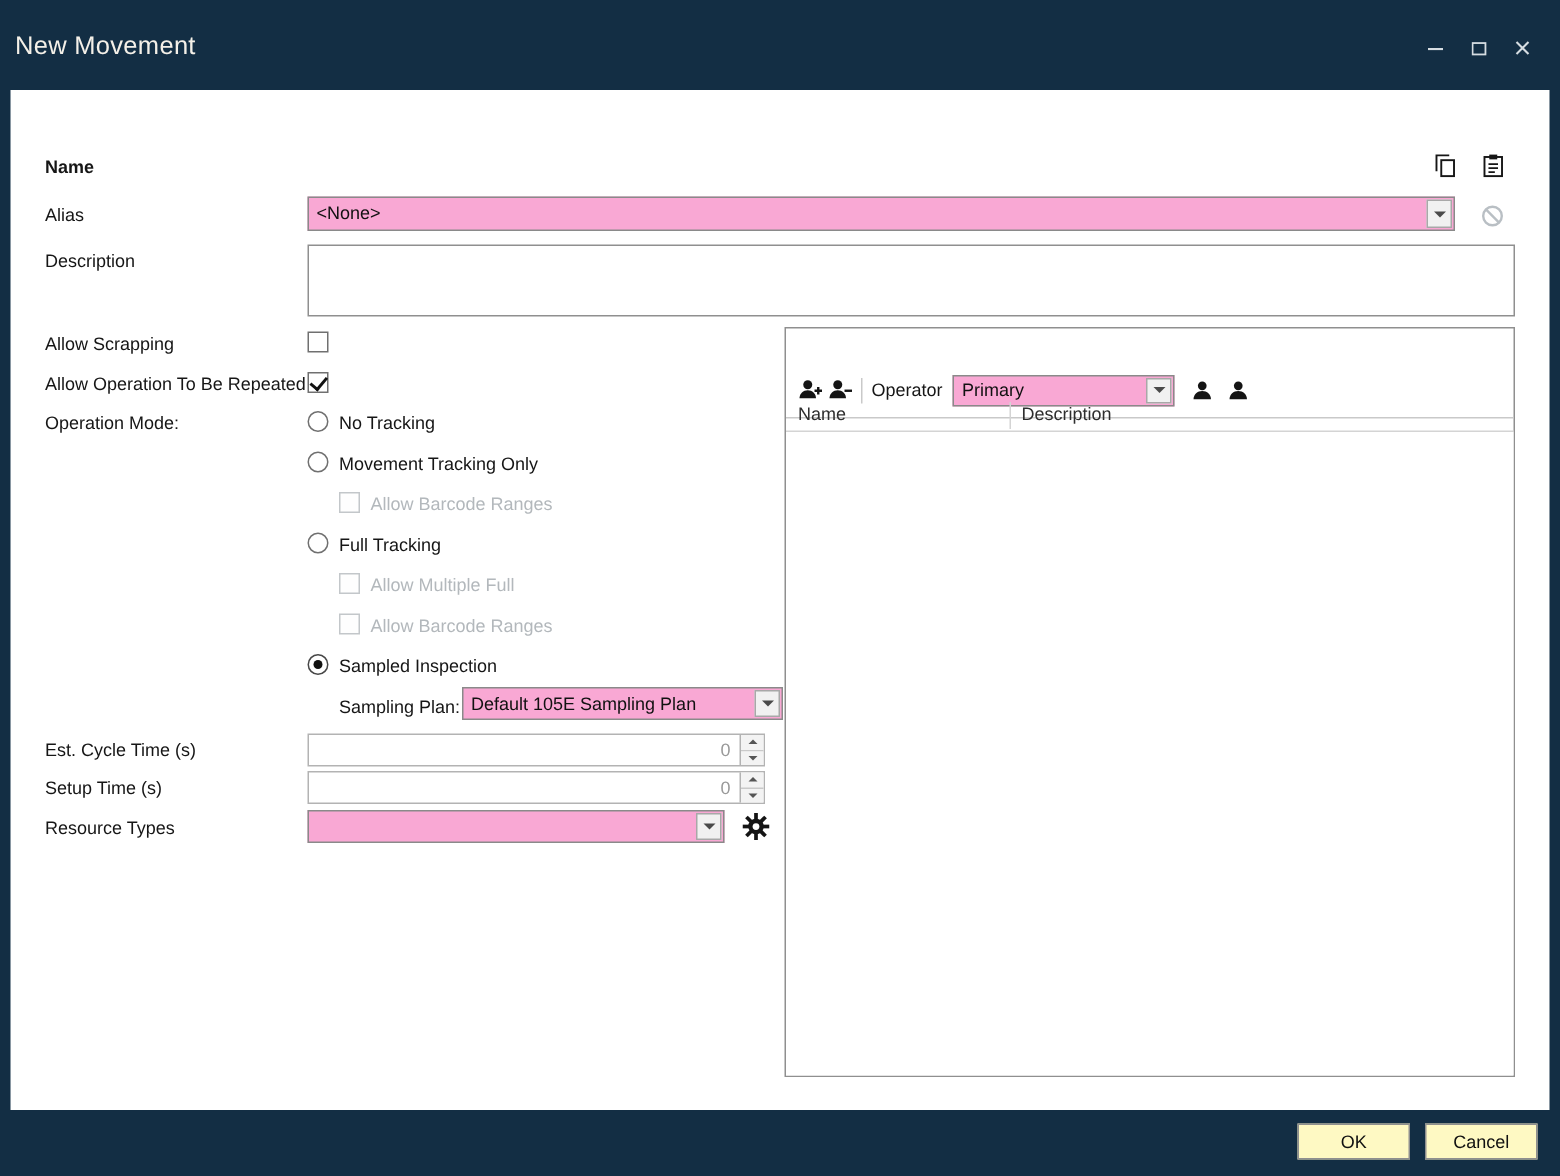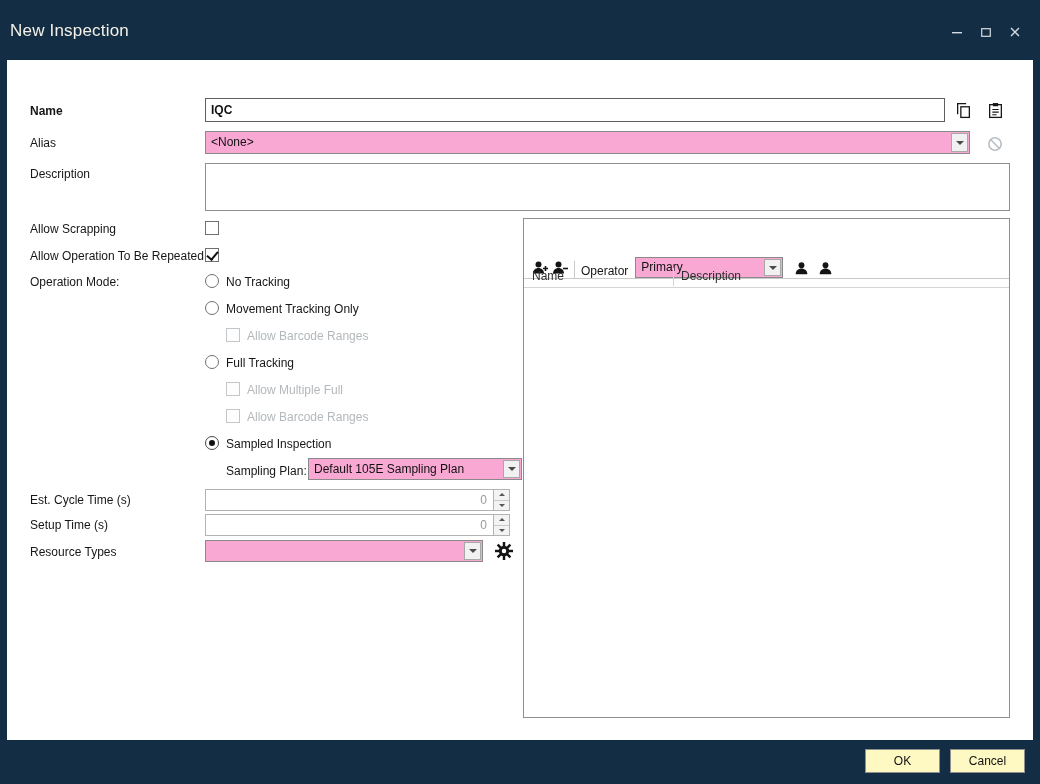--- a/index.html
+++ b/index.html
@@ -47,40 +47,40 @@
   .checkbox.checked::after{content:"";position:absolute;left:3px;top:0;width:5px;height:9px;border:solid #111;border-width:0 2px 2px 0;transform:rotate(40deg)}
   .checkbox.disabled{border-color:#c3c7ca;background:#fefefe;cursor:default}
 
   .radio{position:absolute;width:14px;height:14px;border-radius:50%;background:#fff;border:1px solid #707070;cursor:pointer}
   .radio.selected{border-color:#474747}
   .radio.selected::after{content:"";position:absolute;left:3px;top:3px;width:6px;height:6px;border-radius:50%;background:#10100f}
 
   
   .cert{position:absolute;left:516px;top:130px;width:487px;height:500px;border:1px solid #8f8f8f;background:#fff}
   .cert-title{position:absolute;left:0;top:0;right:0;height:22px;line-height:22px;padding-left:8px;font-size:12px;color:#111;border-bottom:1px solid #c9c9c9}
-  .cert-toolbar{position:absolute;left:0;top:23px;right:0;height:37px;border-bottom:1px solid #c9c9c9;display:flex;align-items:flex-end;padding-left:6px}
+  .cert-toolbar{position:absolute;left:0;top:23px;right:0;height:37px;border-bottom:1px solid #c9c9c9;display:flex;align-items:center;padding-left:6px}
   .tb-icon{width:20px;height:20px;display:flex;align-items:center;justify-content:center;cursor:pointer}
   .tb-sep{width:1px;height:17px;background:#c9c9c9;margin:0 6px 0 4px}
   .op-lbl{font-size:12px;color:#161616;margin-right:7px}
   .cert-header{position:absolute;left:0;top:47px;right:0;height:22px;border-bottom:1px solid #d4d4d4;font-size:12px;color:#2e2e2e}
   .col-name{position:absolute;left:8px;top:0;line-height:21px}
   .col-desc{position:absolute;left:157px;top:0;line-height:21px}
   .col-div{position:absolute;left:149px;top:2px;width:1px;height:18px;background:#d4d4d4}
   .cert-body{position:absolute;left:0;top:69px;right:0;bottom:0;background:#fff}
 
   
   .btn{position:absolute;height:24px;width:75px;background:#fef9c3;border:1px solid #8f8f8f;font-size:12px;color:#111;font-family:inherit;display:flex;align-items:center;justify-content:center;cursor:pointer}
 </style>
 </head>
 <body>
 
 <div class="window">
 
   <div class="titlebar">
-    <span class="title">New Inspection</span>
+    <span class="title">New Movement</span>
     <div class="win-controls">
       <span class="win-btn">
         <svg width="11" height="11">
             <rect x="0" y="5" width="10" height="1.4" fill="#d6dde2"></rect>
           </svg>
       </span>
       <span class="win-btn">
         <svg width="11" height="11">
             <rect x="0.7" y="1.7" width="8.6" height="7.6" fill="none" stroke="#d6dde2" stroke-width="1.2"></rect>
           </svg>
@@ -92,21 +92,20 @@
       </span>
     </div>
   </div>
 
   <div class="client">
 
 
     <div class="tabpage">
 
       <span class="lbl bold" style="left:23px;top:15px">Name</span>
-      <input class="txt" style="left: 198px; top: 10px; width: 740px; height: 24px;" value="IQC">
       <span class="iconbtn" style="left:946px;top:12px">
         <svg width="17" height="17" viewBox="0 0 16 16" fill="none" stroke="#161616" stroke-width="1.2">
           <rect x="5.5" y="4.5" width="8" height="10"></rect>
             <path d="M10.5 1.5h-8v10"></path>
         </svg>
       </span>
       <span class="iconbtn" style="left:978px;top:12px">
         <svg width="17" height="17" viewBox="0 0 16 16">
           <rect x="2.5" y="2.5" width="11" height="12" fill="none" stroke="#161616" stroke-width="1.2"></rect>
           <rect x="5.5" y="1" width="5" height="3" fill="#161616"></rect>

